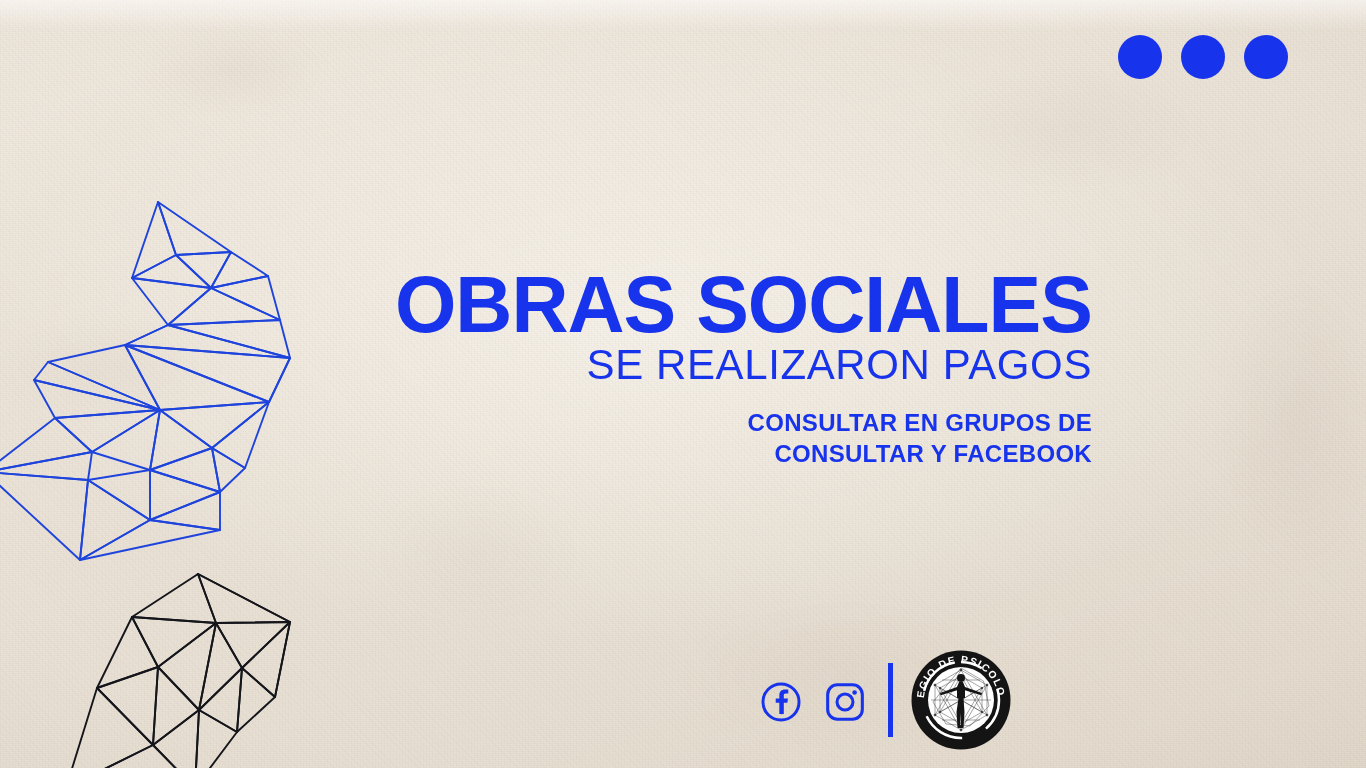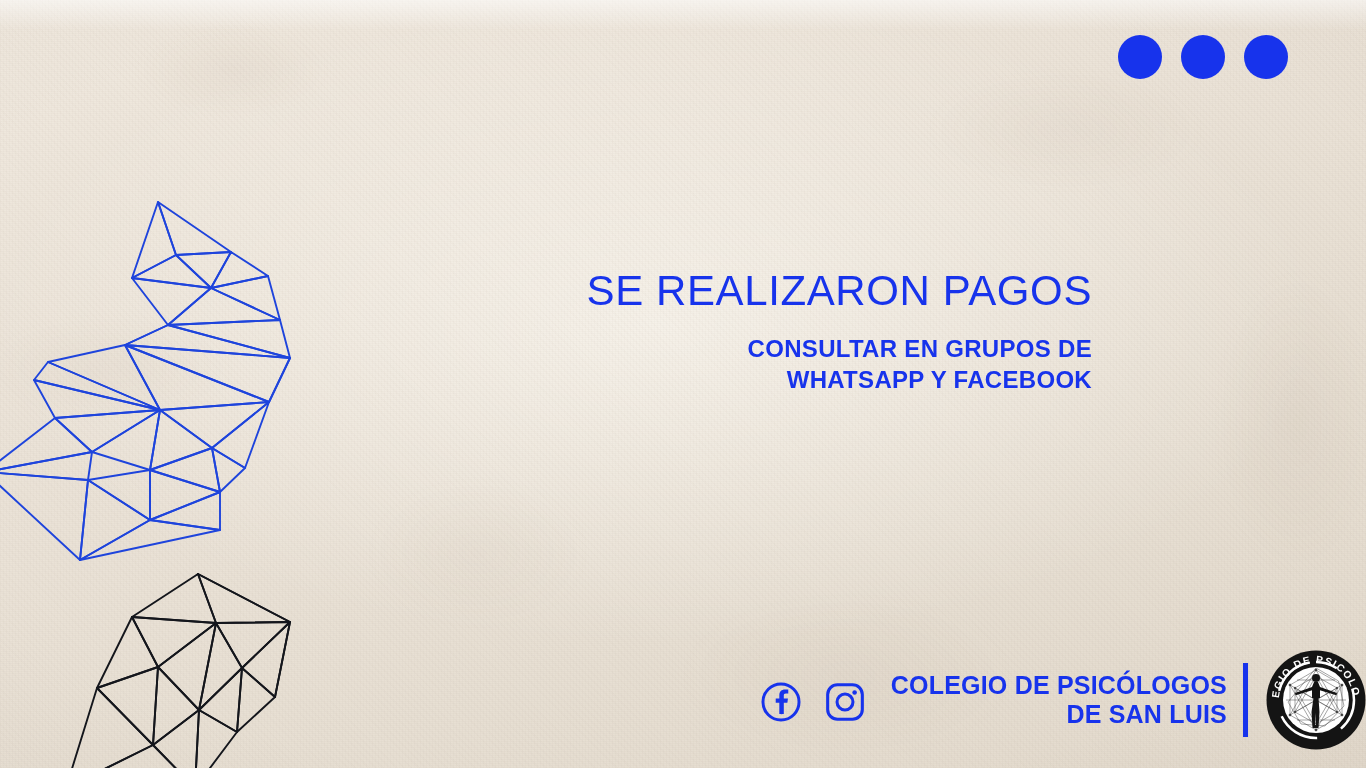--- a/index.html
+++ b/index.html
@@ -173,47 +173,44 @@
       <path d="M197 678 L248 685 L197 678 Z"></path>
       <path d="M145 613 L248 685 L197 678 Z"></path>
       <path d="M197 678 L248 685 L178 718 Z"></path>
       <path d="M178 718 L248 685 L215 746 Z"></path>
       <path d="M178 718 L215 746 L128 757 Z"></path>
       <path d="M248 685 L222 700 L215 746 Z"></path>
     </g>
   </svg>
 
   <div class="headline">
+    <div class="t1">OBRAS SOCIALES</div>
     <div class="t2">SE REALIZARON PAGOS</div>
     <div class="t3">
       <div>CONSULTAR EN GRUPOS DE</div>
-      <div>WHATSAPP Y FACEBOOK</div>
+      <div>CONSULTAR Y FACEBOOK</div>
     </div>
   </div>
 
   <div class="footer">
 
     <div class="social">
 
       <svg width="42" height="42" viewBox="0 0 24 24">
         <circle cx="12" cy="12" r="10.3" fill="none" stroke="#1733EC" stroke-width="1.7"></circle>
         <path d="M13.6 12.45h2.05l.32-2.5h-2.37V8.35c0-.72.2-1.21 1.24-1.21h1.32V4.9c-.23-.03-1.01-.1-1.92-.1-1.9 0-3.2 1.16-3.2 3.29v1.86H8.98v2.5h2.06v6.43c.41.06.83.09 1.26.09s.86-.03 1.3-.09z" fill="#1733EC"></path>
       </svg>
 
       <svg width="42" height="42" viewBox="0 0 24 24">
         <rect x="2.1" y="2.1" width="19.8" height="19.8" rx="5.6" ry="5.6" fill="none" stroke="#1733EC" stroke-width="1.75"></rect>
         <circle cx="12" cy="12" r="4.55" fill="none" stroke="#1733EC" stroke-width="1.75"></circle>
         <circle cx="17.5" cy="6.6" r="1.3" fill="#1733EC"></circle>
       </svg>
     </div>
 
-    <div class="orgname">
-      <div>COLEGIO DE PSICÓLOGOS</div>
-      <div>DE SAN LUIS</div>
-    </div>
 
     <div class="vdiv"></div>
 
     <svg class="seal" viewBox="0 0 200 200">
       <defs>
         <path id="arcTop" d="M 26 100 A 74 74 0 0 1 174 100" fill="none"></path>
         <path id="arcBot" d="M 36 100 A 64 64 0 0 0 164 100" fill="none"></path>
         <clipPath id="innerClip">
             <circle cx="100" cy="100" r="66"></circle>
           </clipPath>

